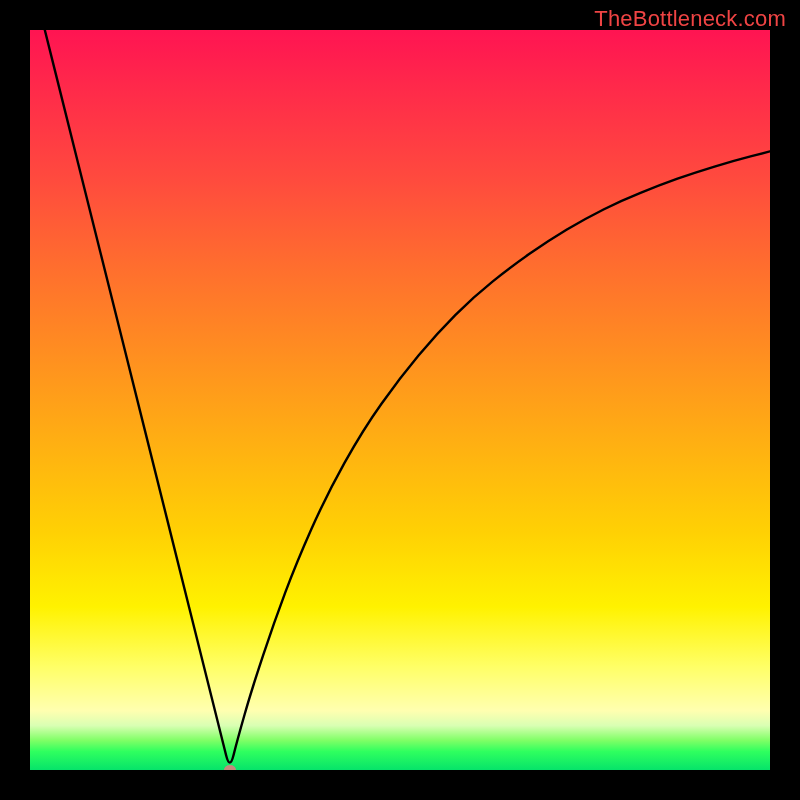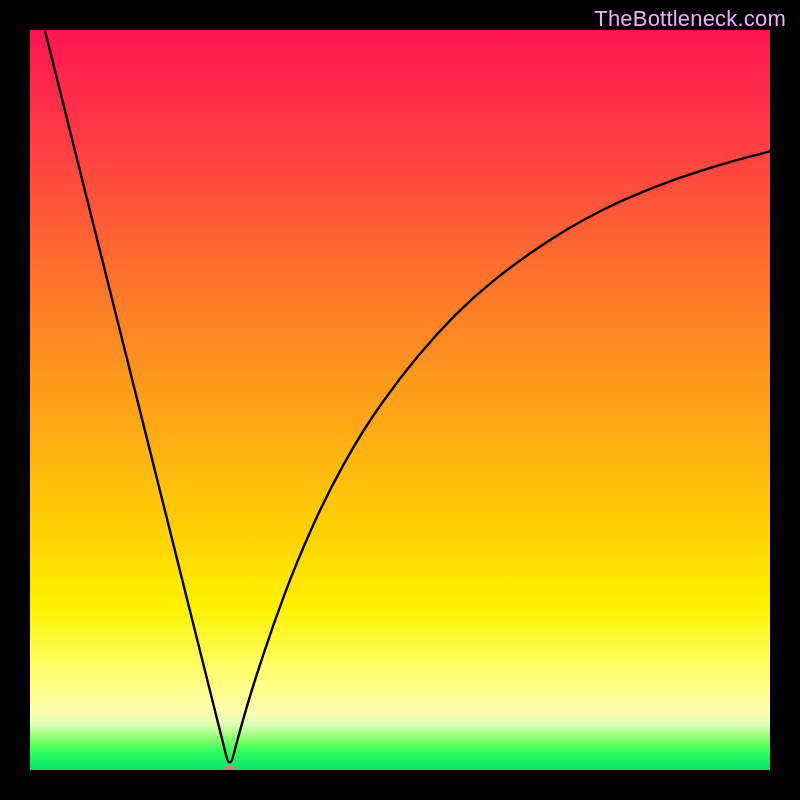--- a/index.html
+++ b/index.html
@@ -41,21 +41,21 @@
       #d9ffb3 94%,
       #7fff66 96%,
       #2fff5f 97.5%,
       #06e36a 100%
     );
   }
   .watermark {
     position: absolute;
     top: 6px;
     right: 14px;
-    color: #f0abfc;
+    color: #ef4444;
     font-size: 22px;
     font-weight: 400;
     letter-spacing: 0.2px;
     user-select: none;
   }
   svg.curve {
     position: absolute;
     top: 0; left: 0;
   }
   .min-marker {

